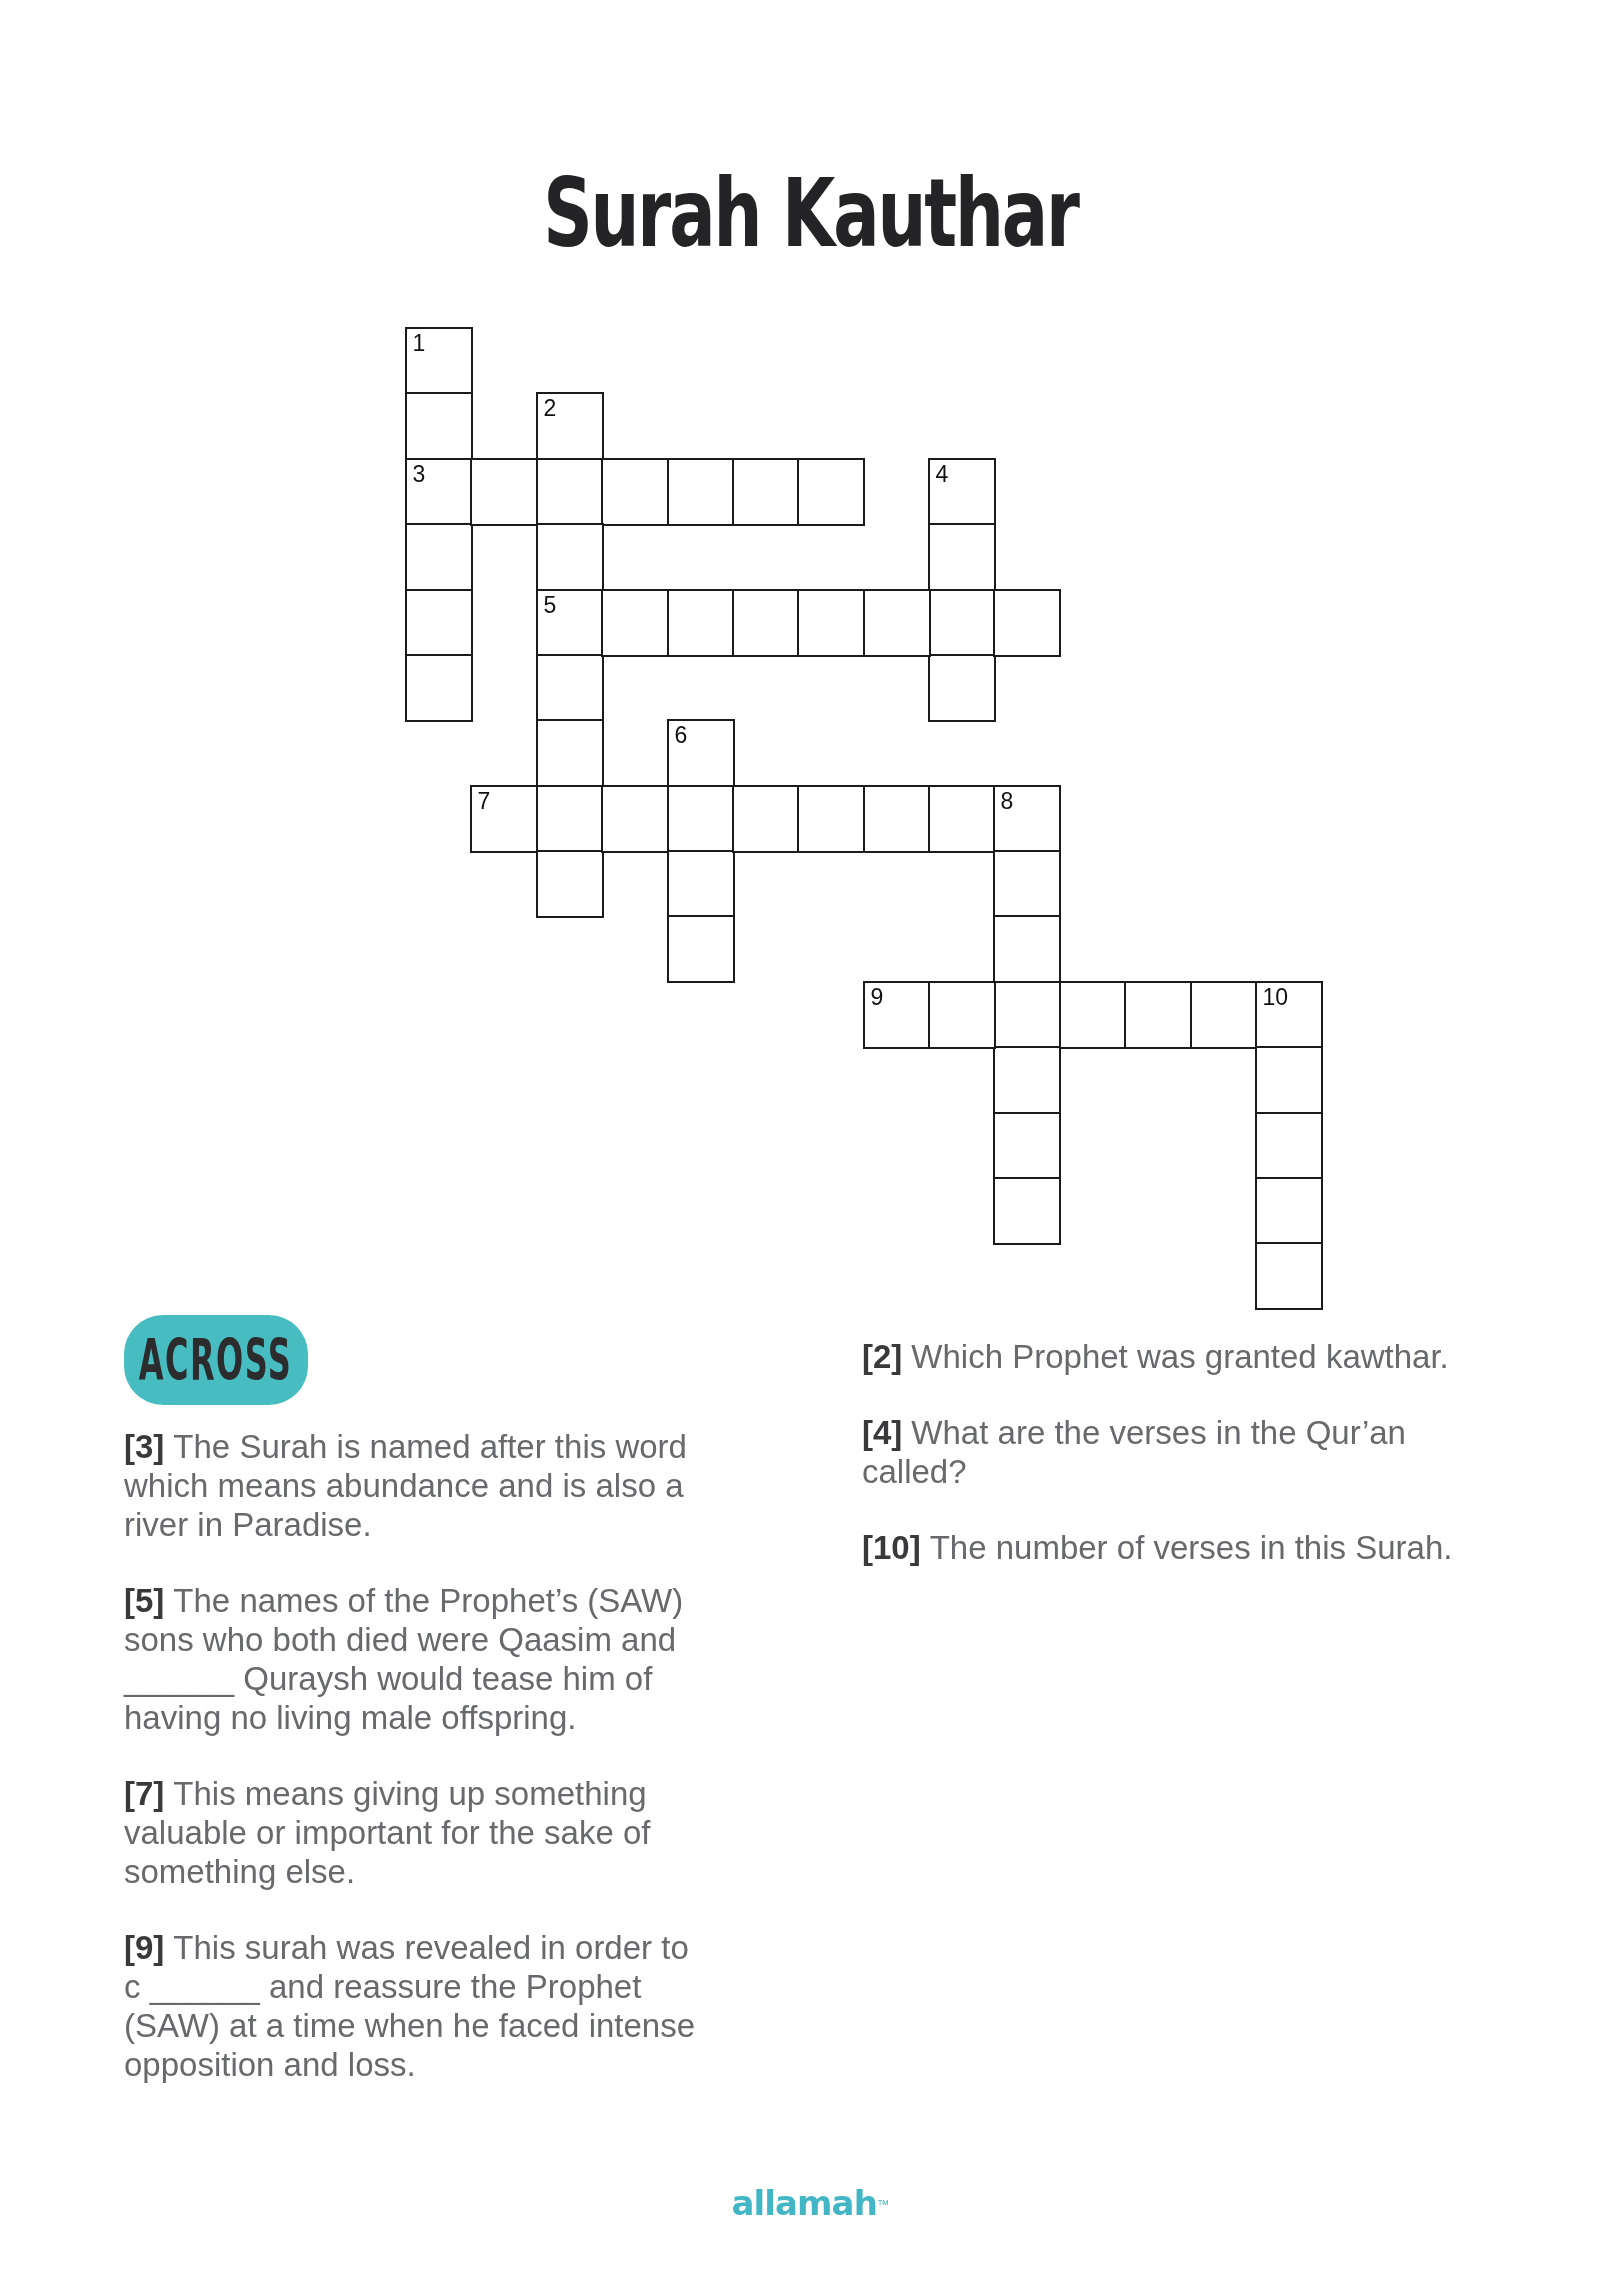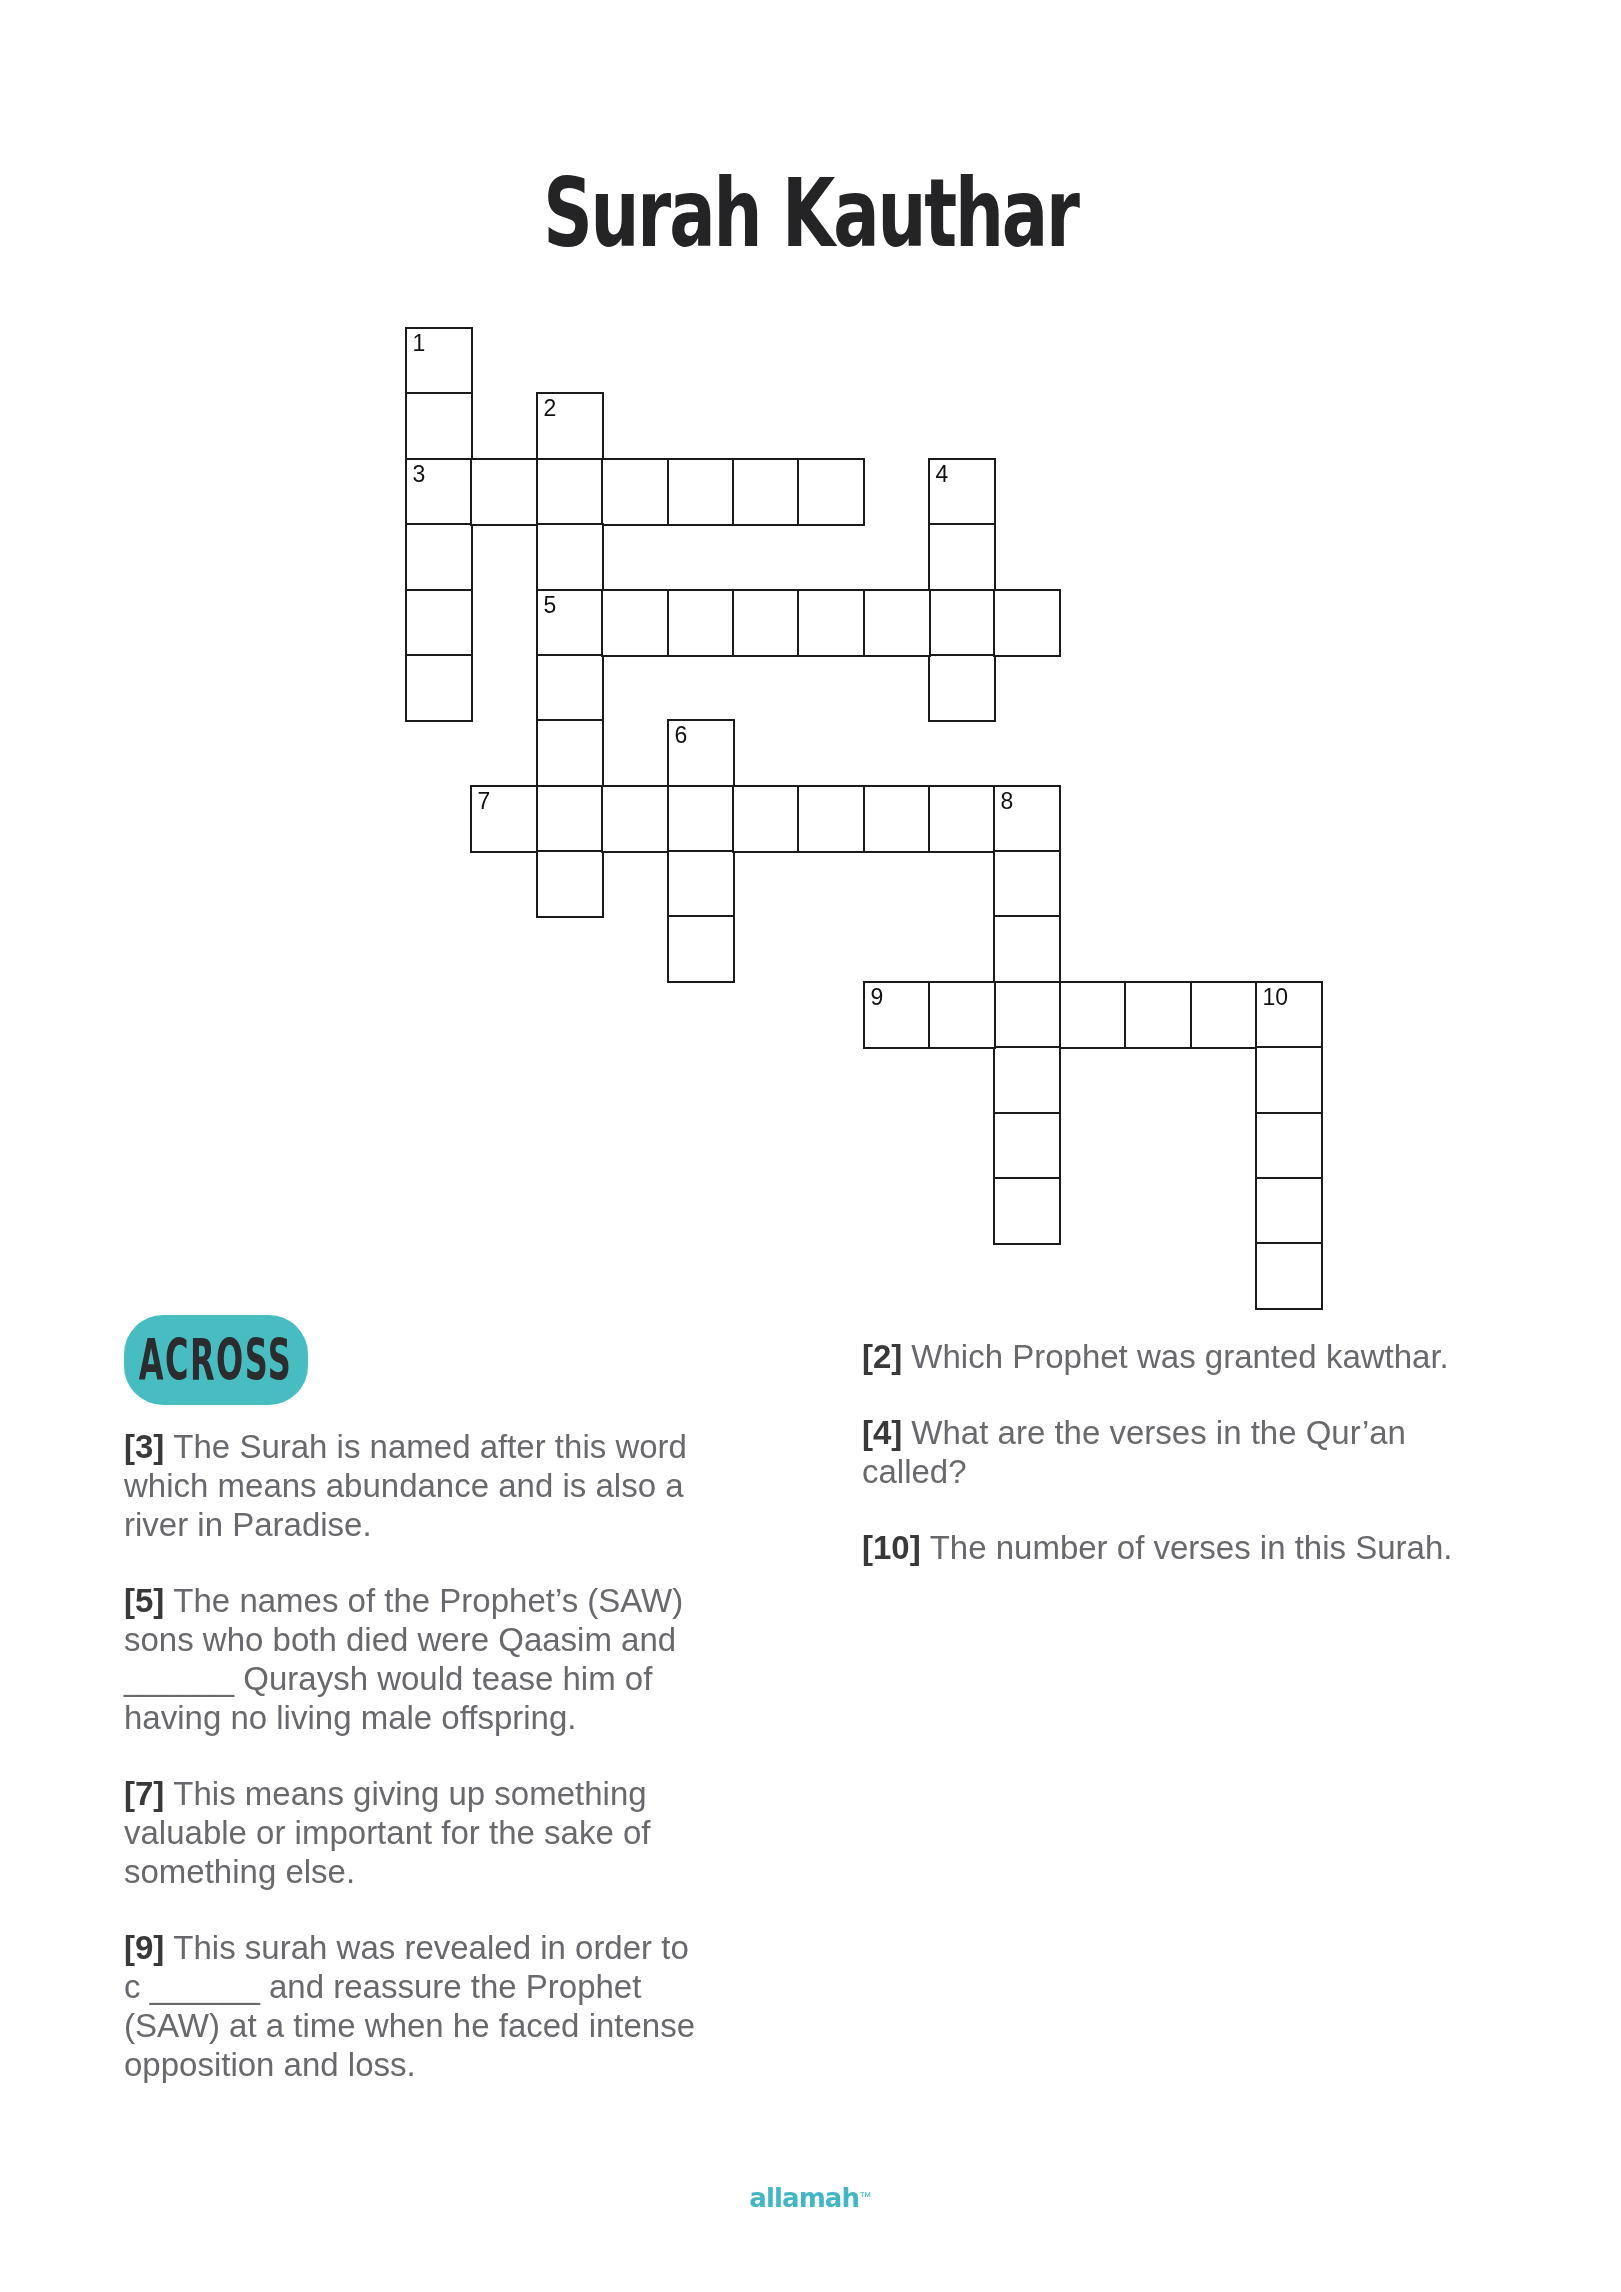--- a/index.html
+++ b/index.html
@@ -80,21 +80,21 @@
     white-space:pre-line;
   }
 
   .footer-logo{
     position:absolute;top:2183px;left:0;width:100%;
     text-align:center;
   }
   .footer-logo .logo-word{
     font-family:"DejaVu Sans",sans-serif;
     font-weight:bold;
-    font-size:26px;
+    font-size:34px;
     letter-spacing:-0.9px;
     color:var(--logo-teal);
   }
   .footer-logo .logo-tm{
     font-size:12.5px;
     vertical-align:super;
     color:var(--logo-teal);
   }
 </style>
 </head>

